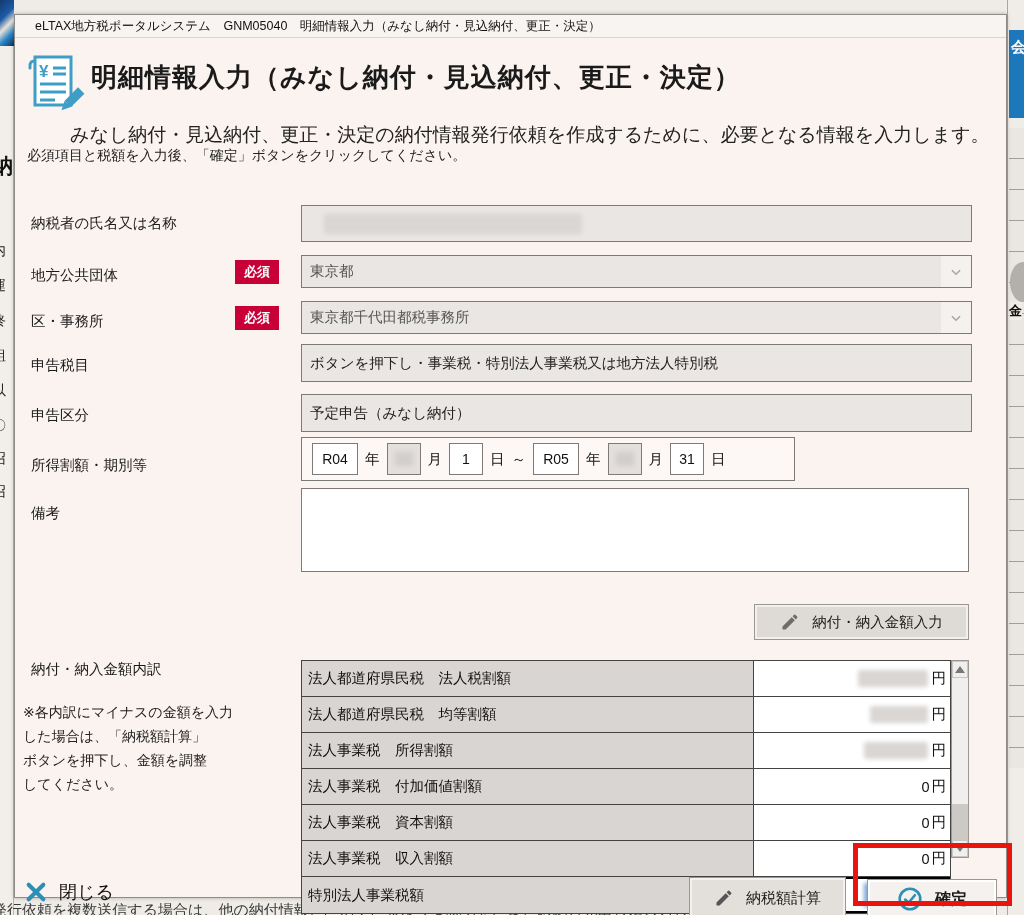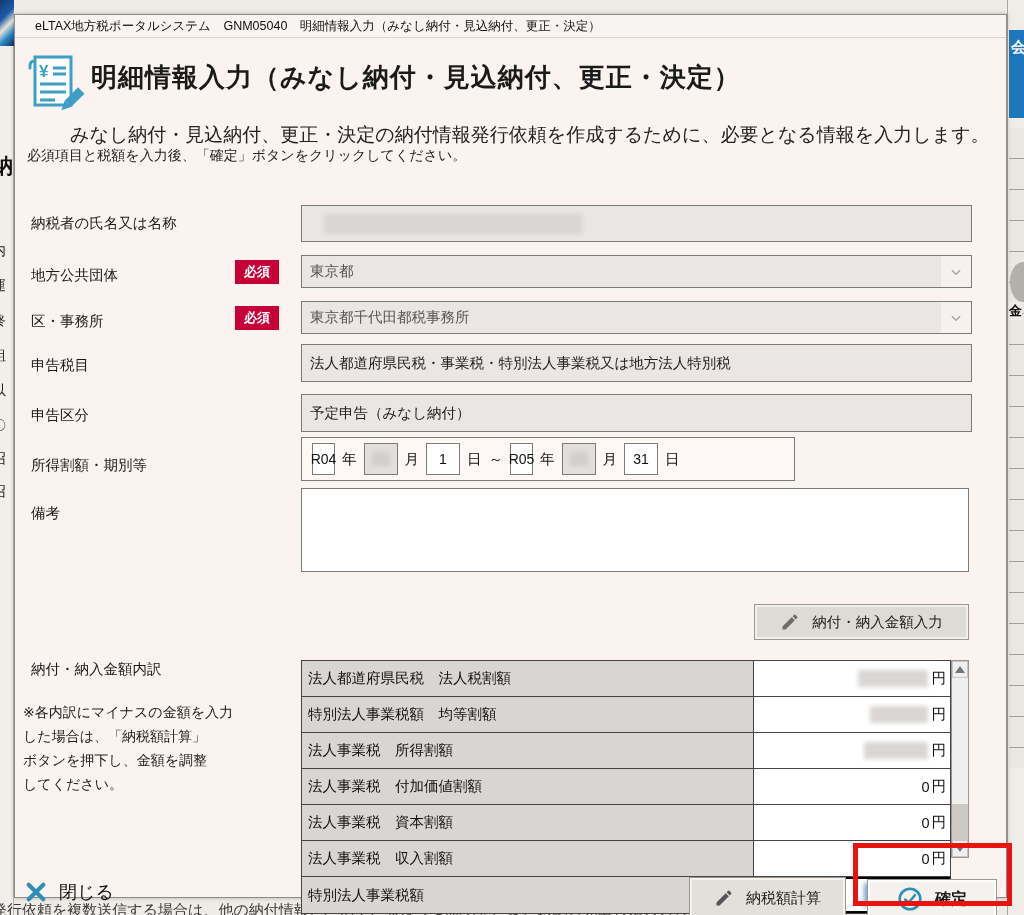--- a/index.html
+++ b/index.html
@@ -45,21 +45,21 @@
   .field { position:absolute; left:286px; width:671px; background:#eae6e3; border:1px solid #7e7a77;
     font-size:14.5px; color:#222; display:flex; align-items:center; padding:0 8px; }
   .dropdown { padding-right:0; }
   .dropdown .dd-text { flex:1; color:#555; }
   .dd-arrow { width:30px; align-self:stretch; background:#f4f1ee; display:flex; align-items:center; justify-content:center; }
   .redact { background:#d9d6d3; filter:blur(2px); border-radius:2px; }
   .name-redact { width:258px; height:20px; margin-left:14px; }
 
   .fiscal-box { position:absolute; left:286px; top:399px; width:494px; height:44px; background:#fdf8f5;
     border:1px solid #7e7a77; display:flex; align-items:center; gap:7px; padding:0 10px; font-size:14.5px; color:#111; }
-  .date-cell { width:23px; height:32px; background:#fff; border:1px solid #7e7a77;
+  .date-cell { width:46px; height:32px; background:#fff; border:1px solid #7e7a77;
     display:flex; align-items:center; justify-content:center; font-size:14px; }
   .date-cell.small { width:34px; }
   .date-cell.blurred { background:#e3dfdc; }
   .date-cell.blurred::after { content:""; width:18px; height:14px; background:#d2cecb; filter:blur(2px); }
 
   textarea.remarks { position:absolute; left:286px; top:450px; width:668px; height:84px; background:#fff;
     border:1px solid #7e7a77; resize:none; font-family:inherit; font-size:14px; }
 
   
   .btn { display:flex; align-items:center; justify-content:center; gap:12px; cursor:default;
@@ -175,21 +175,21 @@
       <span class="dd-text">東京都千代田都税事務所</span>
       <span class="dd-arrow">
         <svg width="14" height="14" viewBox="0 0 24 24" fill="none" stroke="#a9a5a1" stroke-width="2.5">
             <polyline points="5,9 12,16 19,9"></polyline>
           </svg>
       </span>
     </div>
 
     <div class="flabel" style="top:318px">申告税目</div>
     <div class="field" style="top:306px;height:38px">
-      <span>法人都道府県民税・事業税・特別法人事業税又は地方法人特別税</span>
+      <span>ボタンを押下し・事業税・特別法人事業税又は地方法人特別税</span>
     </div>
 
     <div class="flabel" style="top:368px">申告区分</div>
     <div class="field" style="top:356px;height:38px">
       <span>予定申告（みなし納付）</span>
     </div>
 
     <div class="flabel" style="top:418px">所得割額・期別等</div>
     <div class="fiscal-box">
       <span class="date-cell">R04</span>
@@ -226,21 +226,21 @@
     <div class="amount-table">
       <div class="arow">
         <div class="cell-label">法人都道府県民税　法人税割額</div>
         <div class="cell-value">
           <span class="redact val-redact"></span>
           <span></span>
           <span>円</span>
         </div>
       </div>
       <div class="arow">
-        <div class="cell-label">特別法人事業税額　均等割額</div>
+        <div class="cell-label">法人都道府県民税　均等割額</div>
         <div class="cell-value">
           <span class="redact val-redact" style="width:58px"></span>
           <span></span>
           <span>円</span>
         </div>
       </div>
       <div class="arow">
         <div class="cell-label">法人事業税　所得割額</div>
         <div class="cell-value">
           <span class="redact val-redact" style="width:64px"></span>

